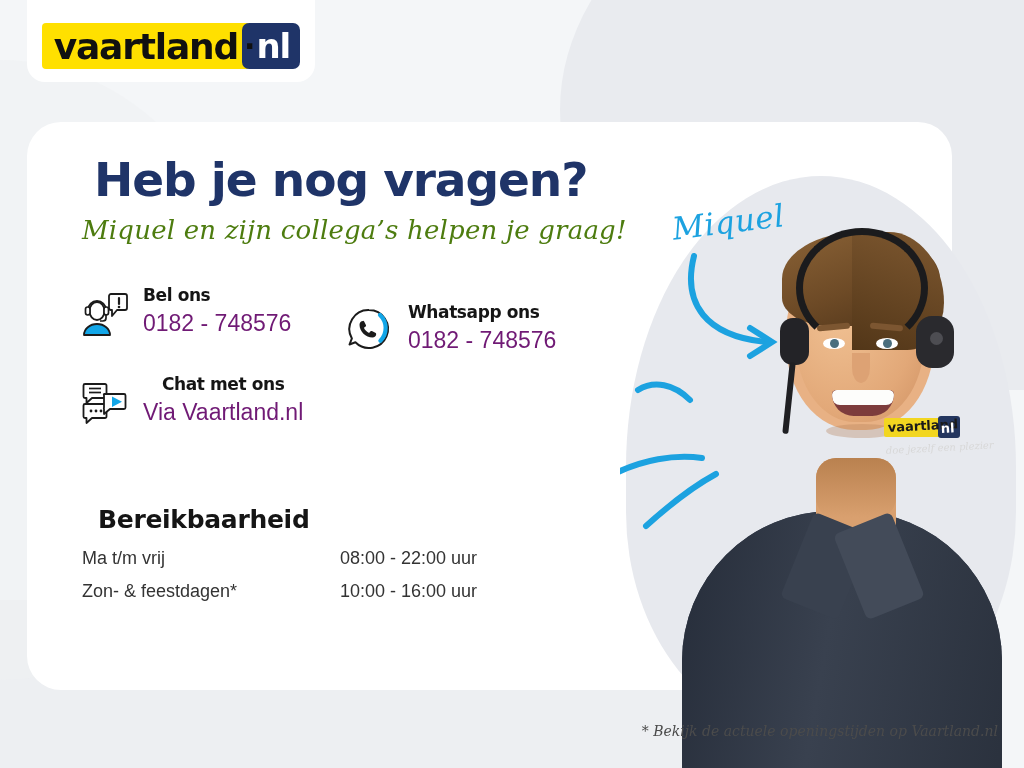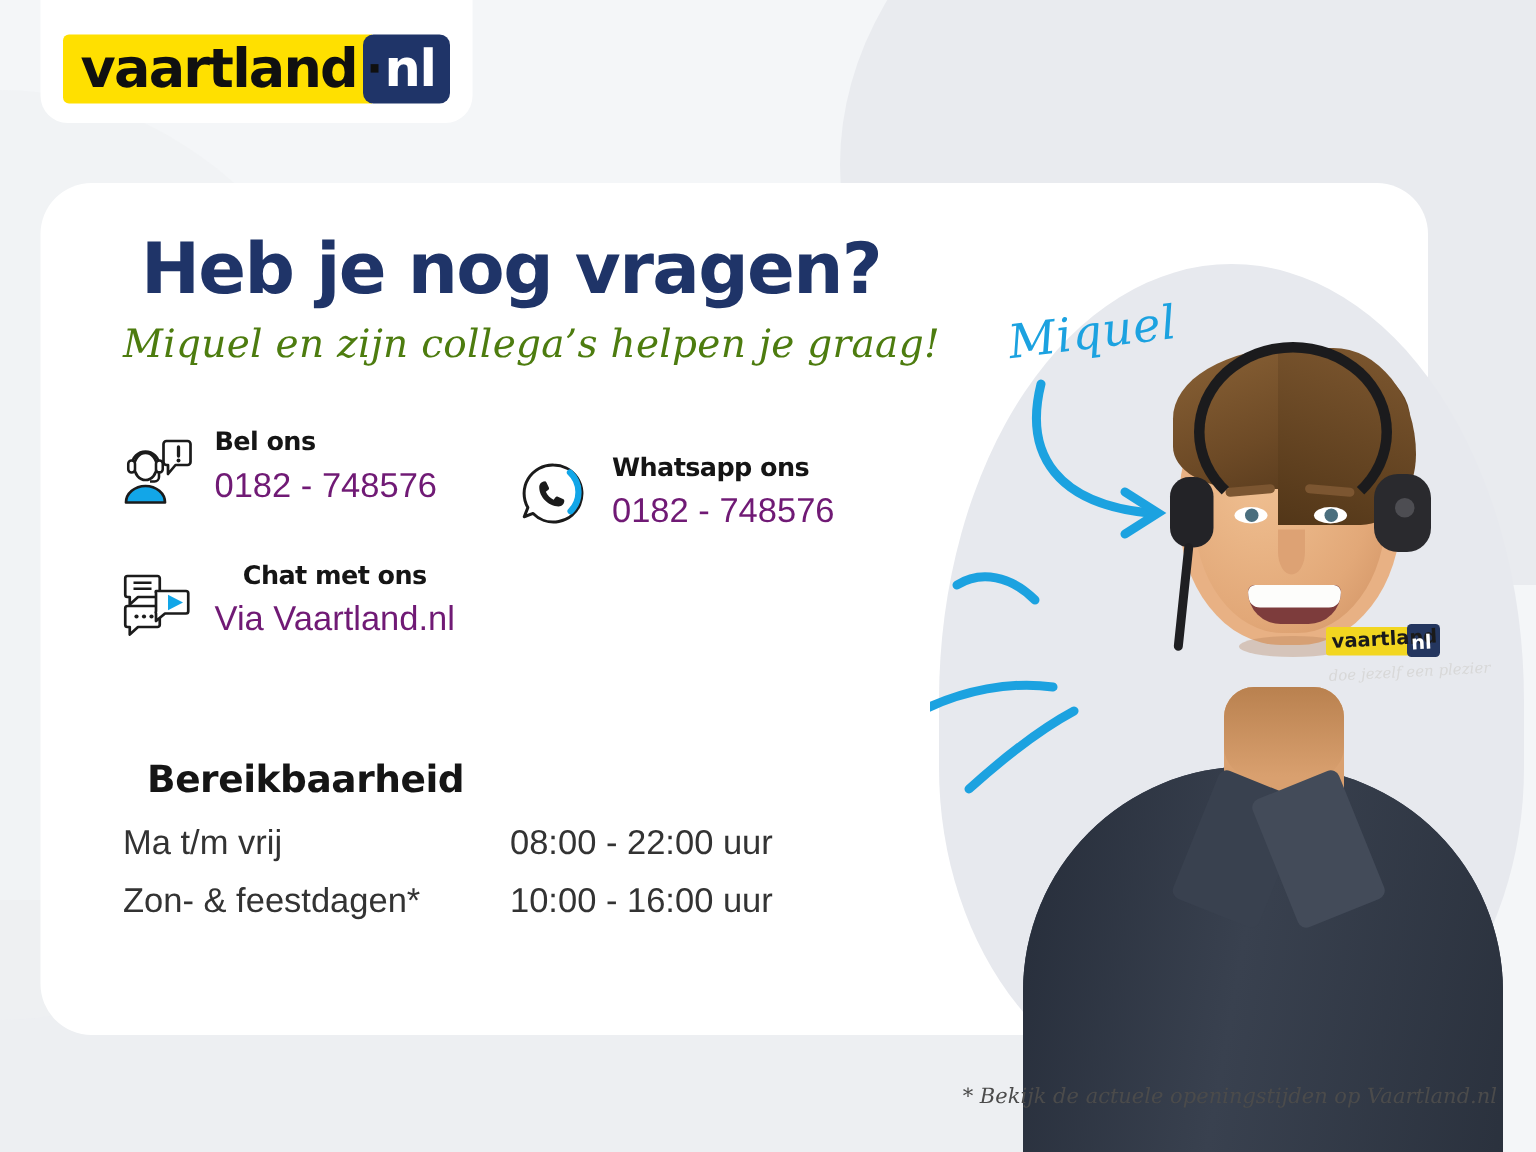--- a/index.html
+++ b/index.html
@@ -104,21 +104,21 @@
     font-size:25px; font-weight:700; color:#151515;
     letter-spacing:-.3px;
     font-family:"DejaVu Sans", sans-serif;
     margin-left:16px;
   }
   .avail-table {
     position:absolute; left:82px; top:548px;
     border-collapse:collapse;
   }
   .avail-table td {
-    font-size:23px; color:#333333; padding:0 0 11px 0; line-height:1.2;margin-left:33px;
+    font-size:18px; color:#333333; padding:0 0 11px 0; line-height:1.2;margin-left:33px;
   }
   .avail-table td.day { width:258px; }
 
   
   .footnote {
     position:absolute; right:26px; top:723px;
     font-size:14px; color:#4b4b4b; font-style:italic;
     font-family:"DejaVu Serif", serif;
     text-align:center;
   }

